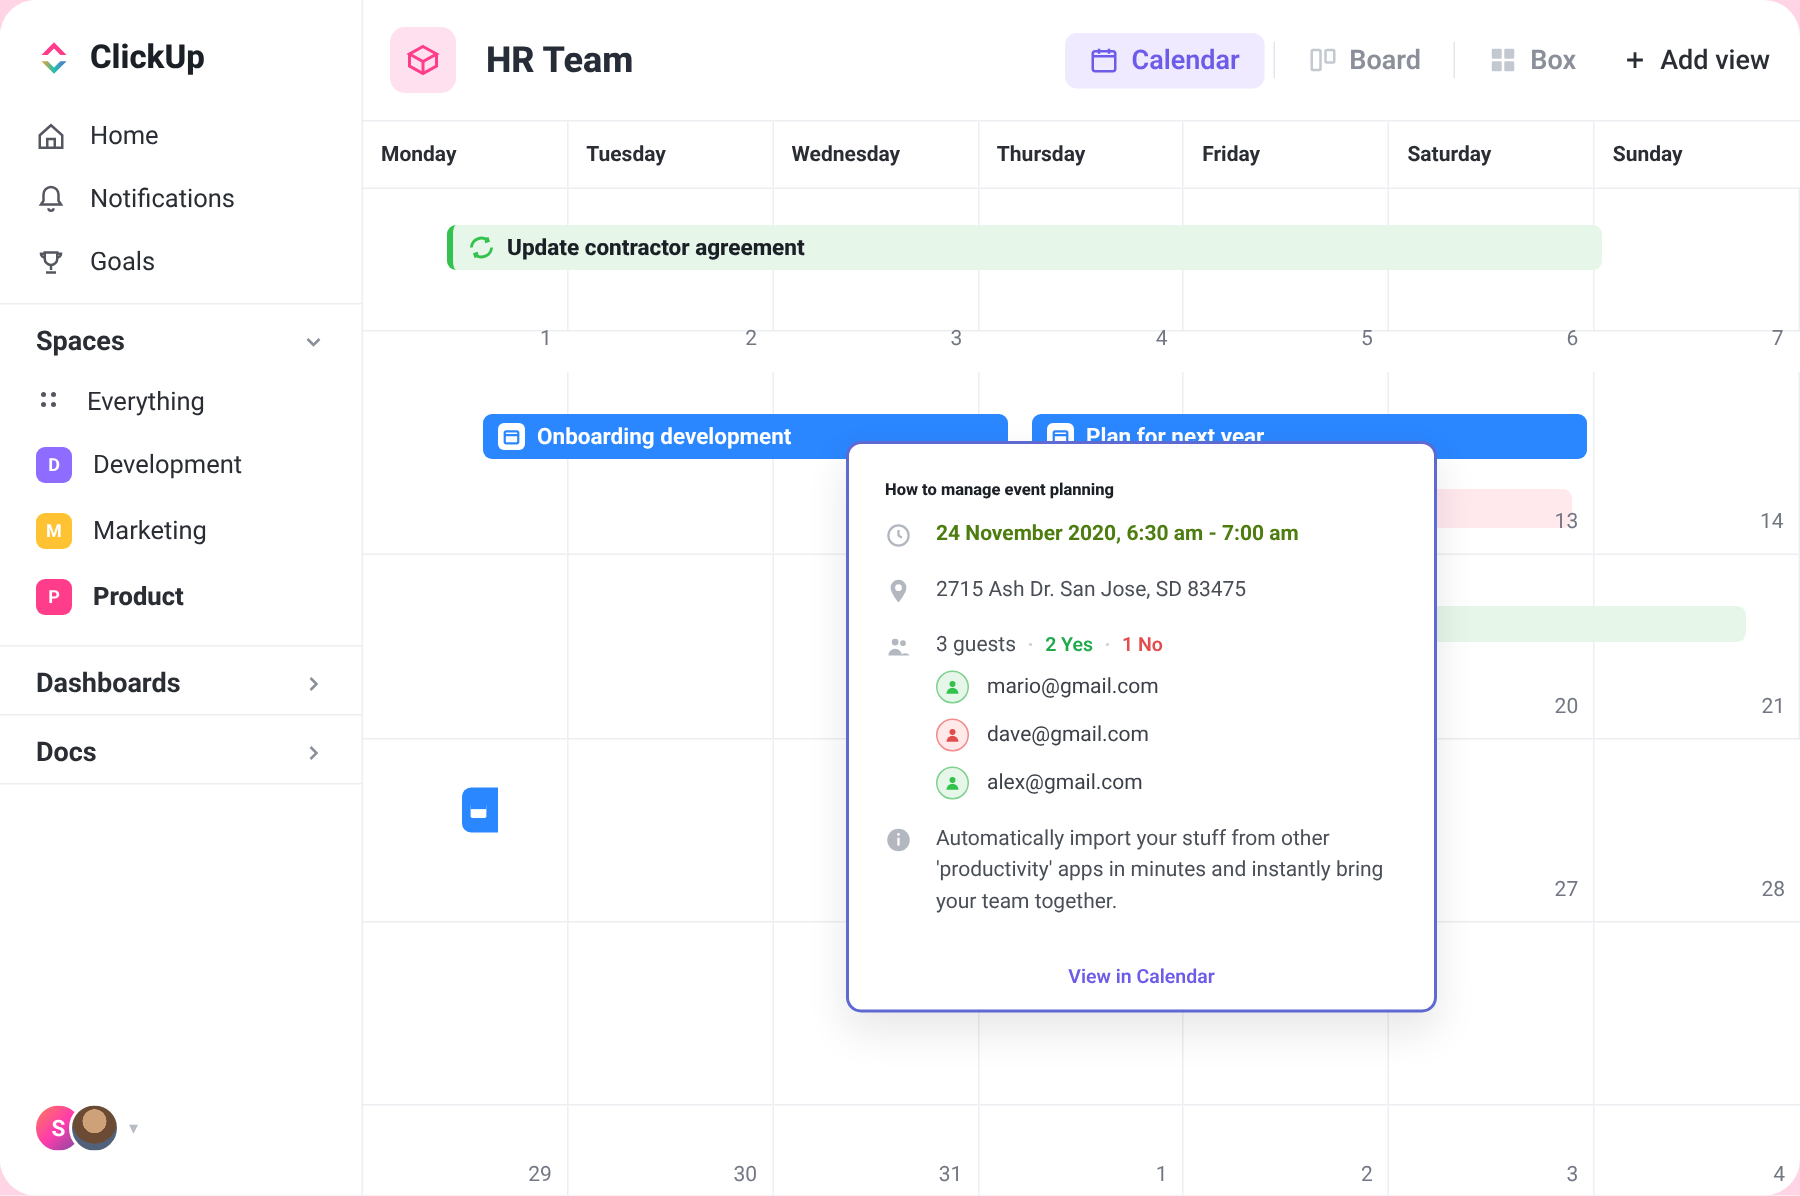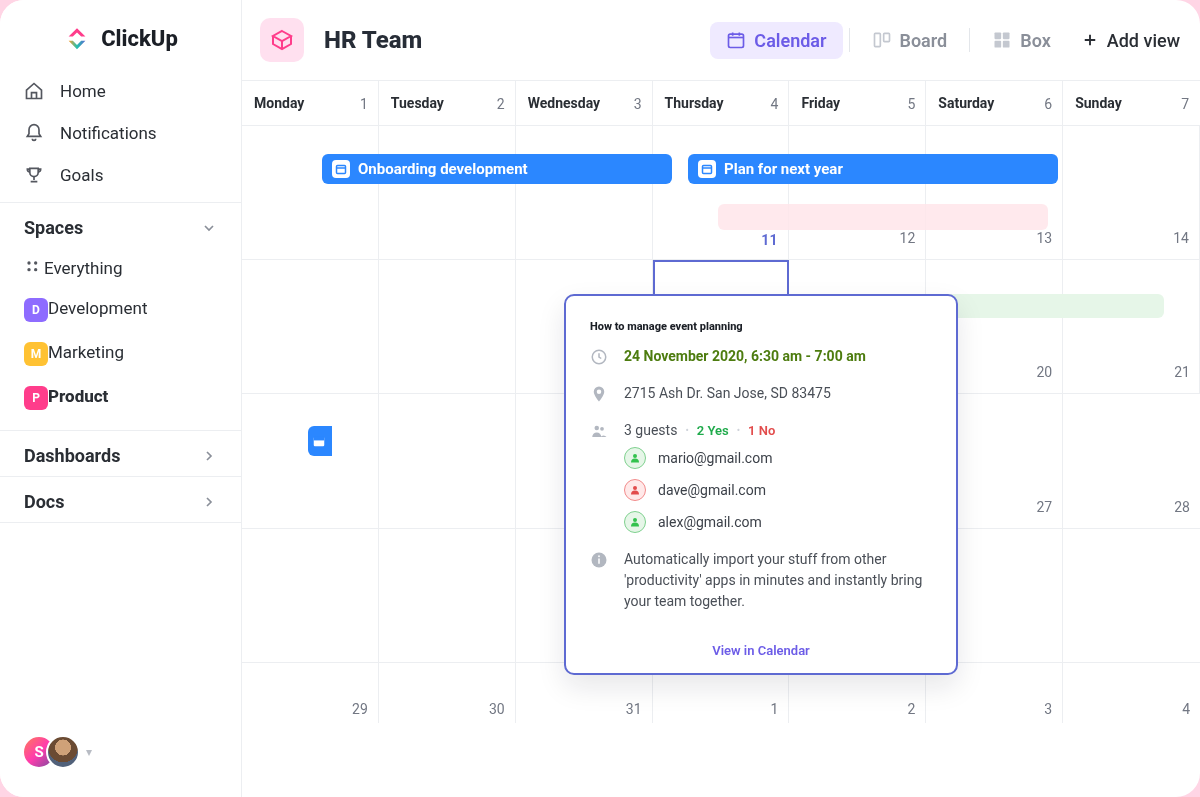--- a/index.html
+++ b/index.html
@@ -25,21 +25,20 @@
     border-right: 1px solid #eceef1;
     display: flex;
     flex-direction: column;
     background: #fff;
   }
   .logo-row {
     display: flex;
     align-items: center;
     gap: 10px;
     padding: 24px 22px 18px;
-    justify-content: center;
   }
   .logo-mark { width: 28px; height: 28px; }
   .logo-text {
     font-weight: 800;
     font-size: 22px;
     color: #1b1f26;
   }
   .nav-item {
     display: flex;
     align-items: center;
@@ -57,20 +56,22 @@
     padding: 14px 24px 10px;
     font-size: 18px;
     font-weight: 700;
     color: #2a2e34;
     border-top: 1px solid #eceef1;
     margin-top: 6px;
   }
   .chevron { color: #8a8f99; }
   .space-item {
     display: flex;
+    align-items: center;
+    gap: 14px;
     padding: 10px 24px;
     font-size: 17px;
     color: #2a2e34;
     cursor: pointer;
   }
   .space-badge {
     width: 24px; height: 24px;
     border-radius: 6px;
     display: flex;
     align-items: center;
@@ -417,20 +418,37 @@
       <div>Tuesday</div>
       <div>Wednesday</div>
       <div>Thursday</div>
       <div>Friday</div>
       <div>Saturday</div>
       <div>Sunday</div>
     </div>
 
     <div class="cal-grid">
 
+      <div class="cal-row" style="height:95px;">
+        <div class="cal-cell"></div>
+        <div class="cal-cell"></div>
+        <div class="cal-cell"></div>
+        <div class="cal-cell"></div>
+        <div class="cal-cell"></div>
+        <div class="cal-cell"></div>
+        <div class="cal-cell"></div>
+        <div class="event green-stripe" style="left:56px; right:132px; top:24px;">
+          <svg width="18" height="18" viewBox="0 0 24 24" fill="none" stroke="#33c24d" stroke-width="2.5">
+              <path d="M3 12 a9 9 0 0 1 15 -6 M21 12 a9 9 0 0 1 -15 6"></path>
+              <polyline points="17 3 18 6 15 7"></polyline>
+              <polyline points="7 21 6 18 9 17"></polyline>
+            </svg>
+          <span>Update contractor agreement</span>
+        </div>
+      </div>
 
       <div class="cal-row">
         <div class="cal-cell">
             <span class="cal-date" style="top:-30px;bottom:auto;">1</span>
           </div>
         <div class="cal-cell">
             <span class="cal-date" style="top:-30px;bottom:auto;">2</span>
           </div>
         <div class="cal-cell">
             <span class="cal-date" style="top:-30px;bottom:auto;">3</span>

